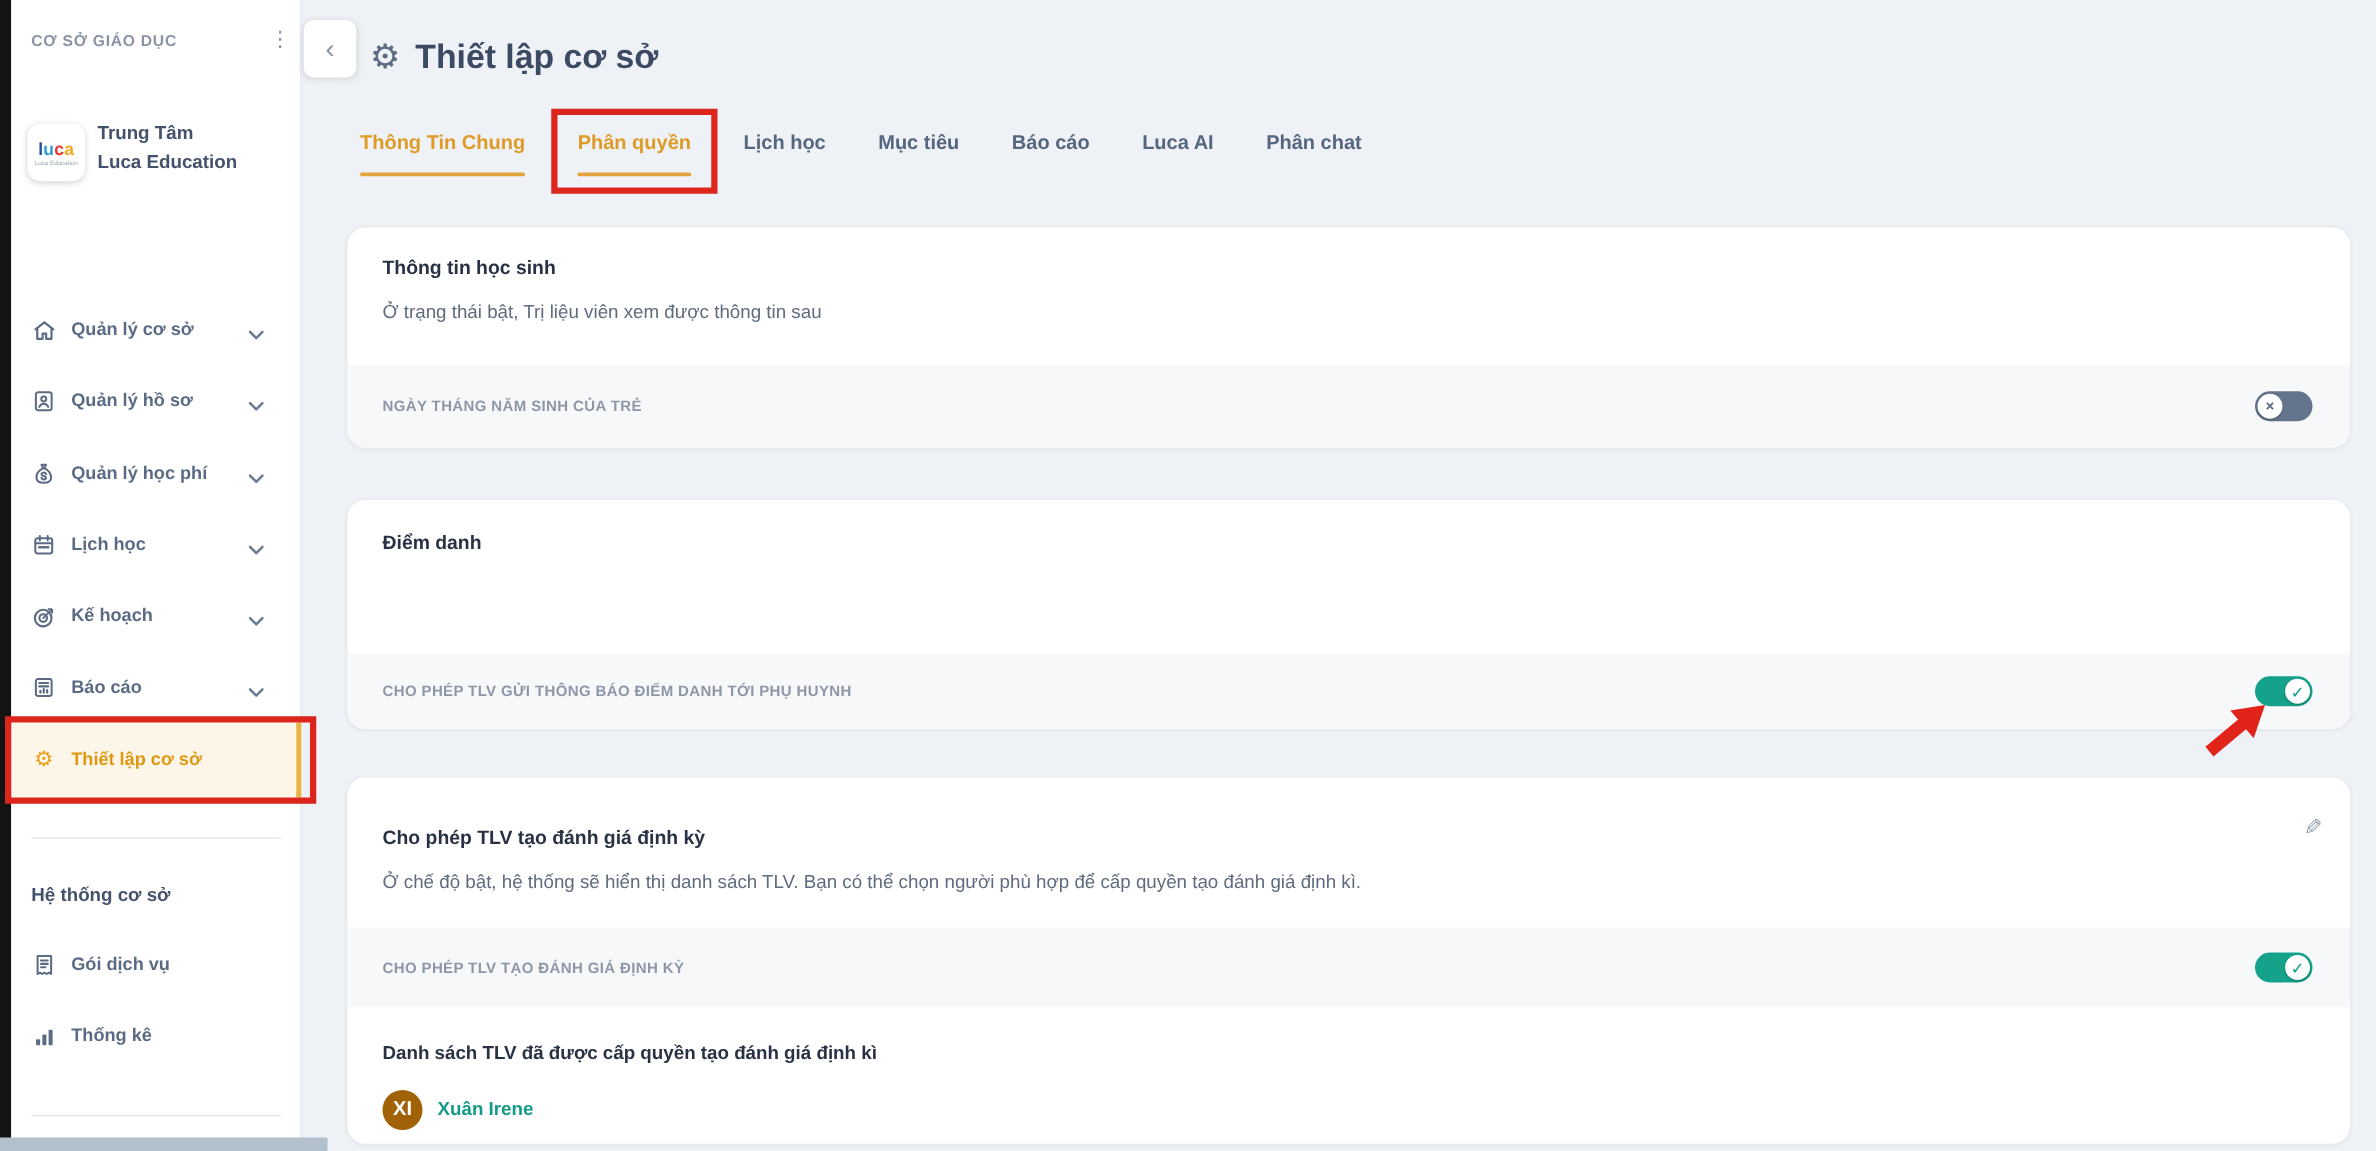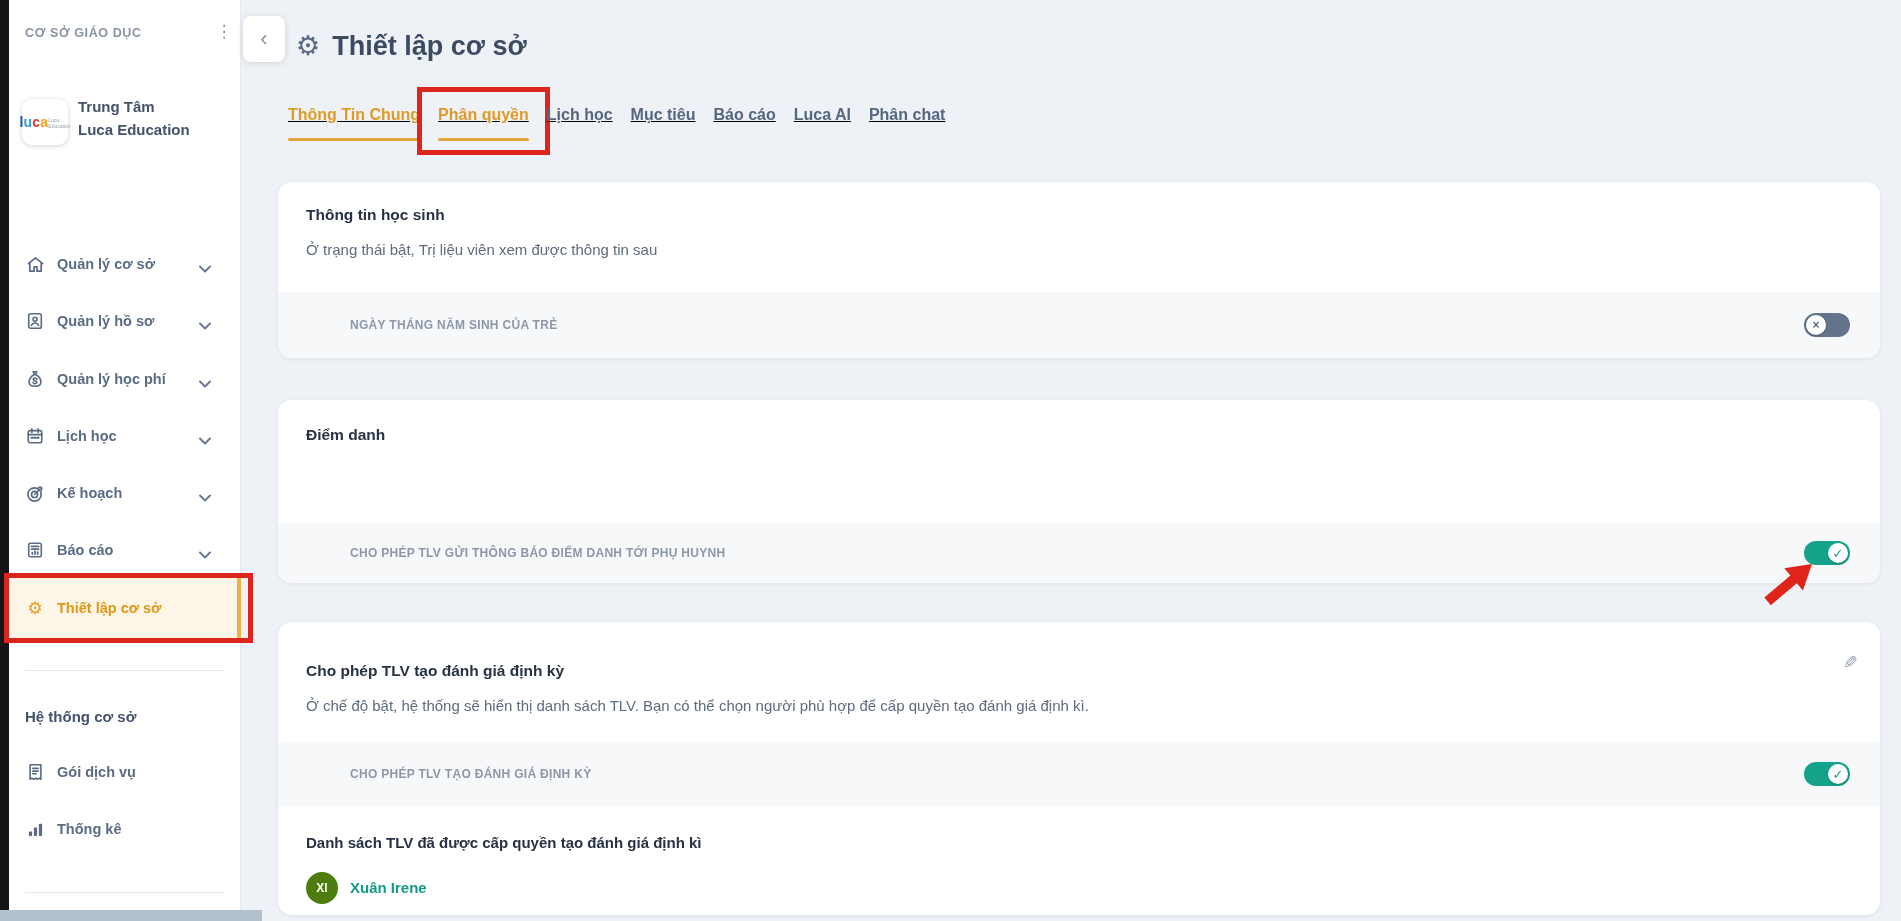--- a/index.html
+++ b/index.html
@@ -7,21 +7,21 @@
   body { font-family:"Liberation Sans","DejaVu Sans",sans-serif; background:#eef1f5; }
   #app { position:relative; width:1901px; height:667px; background:#eef1f5; }
 
   
   .edge-strip { position:absolute; left:0; top:0; width:9px; height:921px; background:#141414; }
 
   
   .sidebar { position:absolute; left:9px; top:0; width:232px; height:921px; background:#ffffff; border-right:1px solid #e6e9ef; }
   .ws-label { position:absolute; left:16px; top:26px; font-size:12.5px; font-weight:700; letter-spacing:.6px; color:#8a93a5; }
   .dots-btn { position:absolute; left:202px; top:18px; width:26px; height:28px; text-align:center; font-size:17px; color:#8a93a5; cursor:pointer; line-height:28px; }
-  .logo-box { position:absolute; left:13px; top:99px; width:46px; height:46px; background:#fff; border-radius:10px; box-shadow:0 1px 5px rgba(40,50,70,.22); display:flex; flex-direction:row; align-items:center; justify-content:center; }
+  .logo-box { position:absolute; left:13px; top:99px; width:46px; height:46px; background:#fff; border-radius:10px; box-shadow:0 1px 5px rgba(40,50,70,.22); display:flex; flex-direction:column; align-items:center; justify-content:center; }
   .logo-word { font-size:14px; font-weight:700; letter-spacing:.2px; }
   .logo-word .c1{color:#234f9d}.logo-word .c2{color:#2f9cd6}.logo-word .c3{color:#e63a2e}.logo-word .c4{color:#f2a71b}
   .logo-sub { font-size:5px; color:#9aa3b2; margin-top:1px; }
   .org-name { position:absolute; left:69px; top:95px; font-size:15px; font-weight:700; color:#44526b; line-height:23px; }
   .side-item { position:absolute; left:0; width:232px; height:34px; display:flex; align-items:center; cursor:pointer; }
   .side-item .lbl { position:absolute; left:48px; font-size:14.5px; font-weight:700; color:#5b6b84; }
   .side-item .ic { position:absolute; left:16px; width:20px; height:20px; display:flex; align-items:center; justify-content:center; }
   .side-item .chev { position:absolute; left:190px; width:14px; height:10px; }
   .side-item.active-item { height:60px; background:#fcf5e8; border-right:4px solid #e9b445; }
   .side-item.active-item .lbl { color:#de9812; }
@@ -35,48 +35,48 @@
 
   
   .hscroll { position:absolute; left:0; top:910px; width:262px; height:11px; background:#b2c1cd; }
 
   
   .collapse-btn { position:absolute; left:243px; top:16px; width:42px; height:46px; background:#fff; border-radius:8px; box-shadow:0 1px 6px rgba(40,50,70,.15); display:flex; align-items:center; justify-content:center; font-size:22px; color:#8a93a5; cursor:pointer; }
   .page-header { position:absolute; left:296px; top:30px; display:flex; align-items:center; gap:12px; }
   .page-header .gear { font-size:27px; color:#5b6b84; }
   .page-header .title { font-size:27px; font-weight:700; color:#3c4a63; }
 
-  .tabs { position:absolute; left:288px; top:106px; display:flex; gap:18px;text-decoration:underline; }
+  .tabs { position:absolute; left:288px; top:106px; display:flex; gap:42px; }
   .tab { position:relative; font-size:16px; font-weight:700; color:#55667f; cursor:pointer; white-space:nowrap; }
   .tab.orange { color:#de9b26; }
   .tab.underlined::after { content:""; position:absolute; left:0; right:0; bottom:-17px; height:3px; background:#e2a53d; border-radius:2px; }
   .tab .tab-annotation { position:absolute; left:-21px; right:-21px; top:-19px; bottom:-31px; border:5px solid #dc251d; pointer-events:none; }
 
   .sidebar-annotation { position:absolute; left:4px; top:573px; width:249px; height:70px; border:5px solid #dc251d; pointer-events:none; z-index:5; }
 
   .card { position:absolute; left:278px; width:1602px; background:#fff; border-radius:14px; box-shadow:0 1px 4px rgba(25,35,60,.07); }
   .card-title { position:absolute; left:28px; font-size:15.5px; font-weight:700; color:#283244; }
   .card-desc { position:absolute; left:28px; font-size:15px; color:#5f6b7e; line-height:24px; }
   .gray-row { position:absolute; left:0; width:1602px; background:#f7f8fa; }
   .gray-row.flush-bottom { border-radius:0 0 14px 14px; }
-  .row-label { position:absolute; left:28px; top:50%; transform:translateY(-50%); font-size:12px; font-weight:700; letter-spacing:.3px; color:#8d97a8;margin-left:44px; }
+  .row-label { position:absolute; left:28px; top:50%; transform:translateY(-50%); font-size:12px; font-weight:700; letter-spacing:.3px; color:#8d97a8; }
 
   .toggle { position:absolute; right:30px; top:50%; transform:translateY(-50%); width:46px; height:24px; border-radius:13px; cursor:pointer; }
   .toggle .knob { position:absolute; top:2px; width:20px; height:20px; border-radius:50%; background:#fff; display:flex; align-items:center; justify-content:center; font-weight:700; box-shadow:0 1px 2px rgba(0,0,0,.25); }
   .toggle.state-off { background:#64748c; }
   .toggle.state-off .knob { left:2px; font-size:12px; color:#5b6880; }
   .toggle.state-on { background:#14a38a; }
   .toggle.state-on .knob { right:2px; font-size:13px; color:#12a289; }
   .toggle .mark-on, .toggle .mark-off { display:none; line-height:1; }
   .toggle.state-on .mark-on { display:block; }
   .toggle.state-off .mark-off { display:block; }
 
   .pencil-btn { position:absolute; right:22px; top:30px; font-size:18px; color:#98a1b0; cursor:pointer; transform:scaleX(-1); }
   .list-title { position:absolute; left:28px; font-size:15px; font-weight:700; color:#283244; }
-  .avatar { position:absolute; left:28px; width:32px; height:32px; border-radius:50%; background:#4d7c0f; color:#fff; font-size:12px; font-weight:700; display:flex; align-items:center; justify-content:center; }
+  .avatar { position:absolute; left:28px; width:32px; height:32px; border-radius:50%; background:#a16207; color:#fff; font-size:16px; font-weight:700; display:flex; align-items:center; justify-content:center; }
   .member-name { position:absolute; left:72px; font-size:15px; font-weight:700; color:#149a88; cursor:pointer; }
 
   .arrow-annotation { position:absolute; left:1758px; top:551px; width:66px; height:60px; pointer-events:none; }
 </style>
 </head>
 <body>
 
 <div id="app">
   <div class="edge-strip"></div>
 

